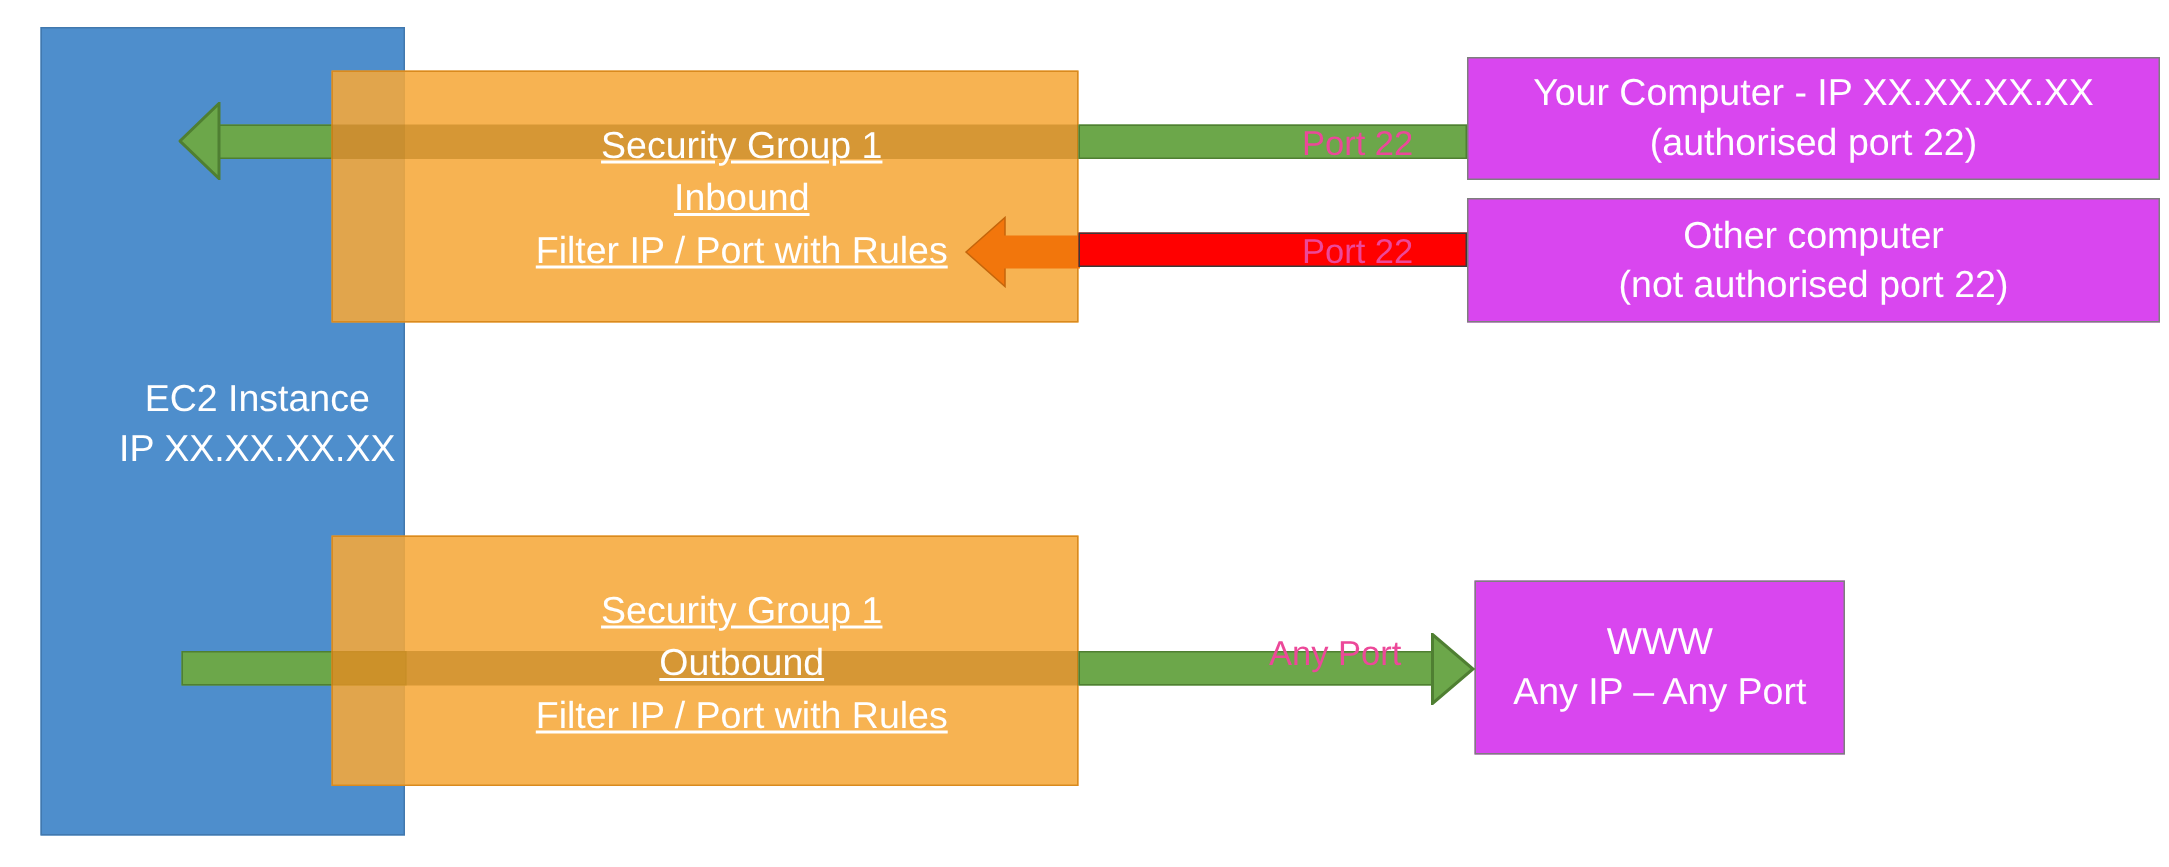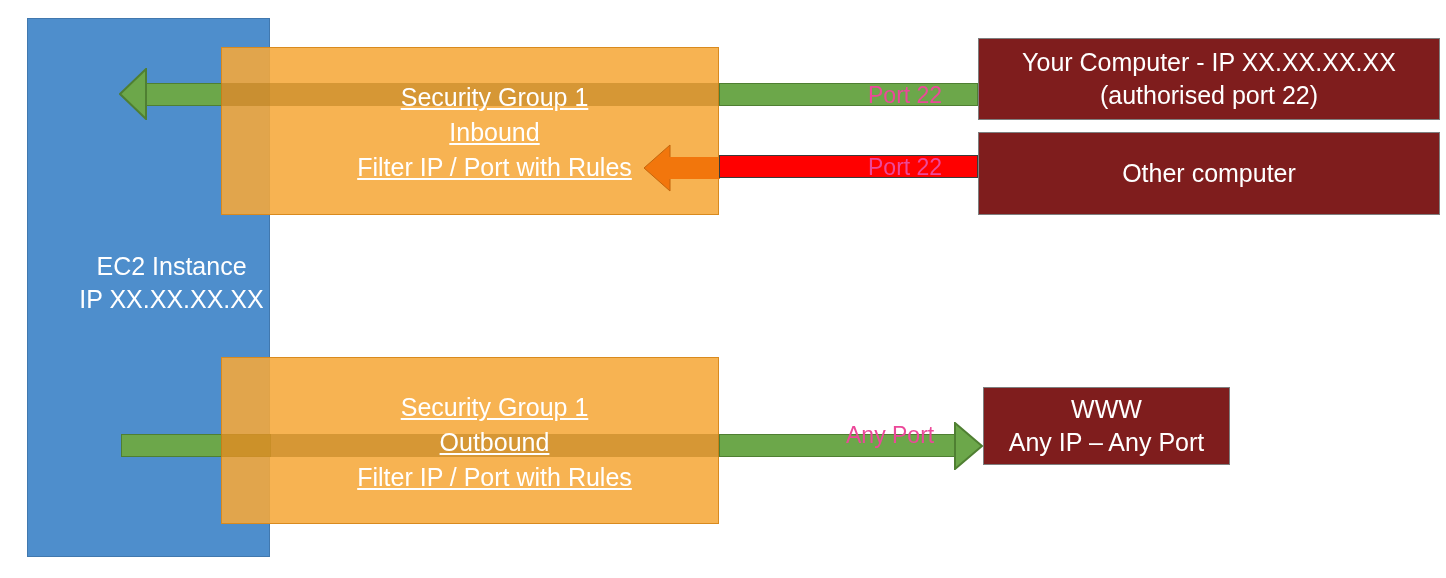--- a/index.html
+++ b/index.html
@@ -68,28 +68,28 @@
   }
   .label-port22-green{ left:868px; top:84px; }
   .label-port22-red{   left:868px; top:156px; }
   .label-anyport{      left:846px; top:424px; }
 
   
   .arrowhead{ position:absolute; z-index:5; }
 
   
   .grey-box{
-    position:absolute; background:#7f1d1d; border:1px solid #7E7E7E;
+    position:absolute; background:#d946ef; border:1px solid #7E7E7E;
     box-sizing:border-box; color:#ffffff; font-size:25px; line-height:33px;
     text-align:center; z-index:4; display:flex; flex-direction:column;
     align-items:center; justify-content:center;
   }
   .grey-your-computer{ left:978px; top:38px;  width:462px; height:82px; }
   .grey-other-computer{left:978px; top:132px; width:462px; height:83px; }
-  .grey-www{           left:983px; top:387px; width:247px; height:78px; }
+  .grey-www{           left:983px; top:387px; width:247px; height:116px; }
   .grey-line{ display:block; white-space:nowrap; }
 
   
   .shaft-overlay{
     position:absolute; z-index:5; background:rgba(173,117,18,0.45);
     box-sizing:border-box;
   }
   .overlay-in{ left:221px; top:83px; width:498px; height:23px; }
   .overlay-out{ left:221px; top:434px; width:498px; height:23px; }
 </style>
@@ -141,20 +141,21 @@
     <span class="sg-line">Filter IP / Port with Rules</span>
   </div>
 
   <div class="grey-box grey-your-computer">
     <span class="grey-line">Your Computer - IP XX.XX.XX.XX</span>
     <span class="grey-line">(authorised port 22)</span>
   </div>
 
   <div class="grey-box grey-other-computer">
     <span class="grey-line">Other computer</span>
+    <span class="grey-line">(not authorised port 22)</span>
   </div>
 
   <div class="grey-box grey-www">
     <span class="grey-line">WWW</span>
     <span class="grey-line">Any IP – Any Port</span>
   </div>
 
 </div>
 
 </body></html>

